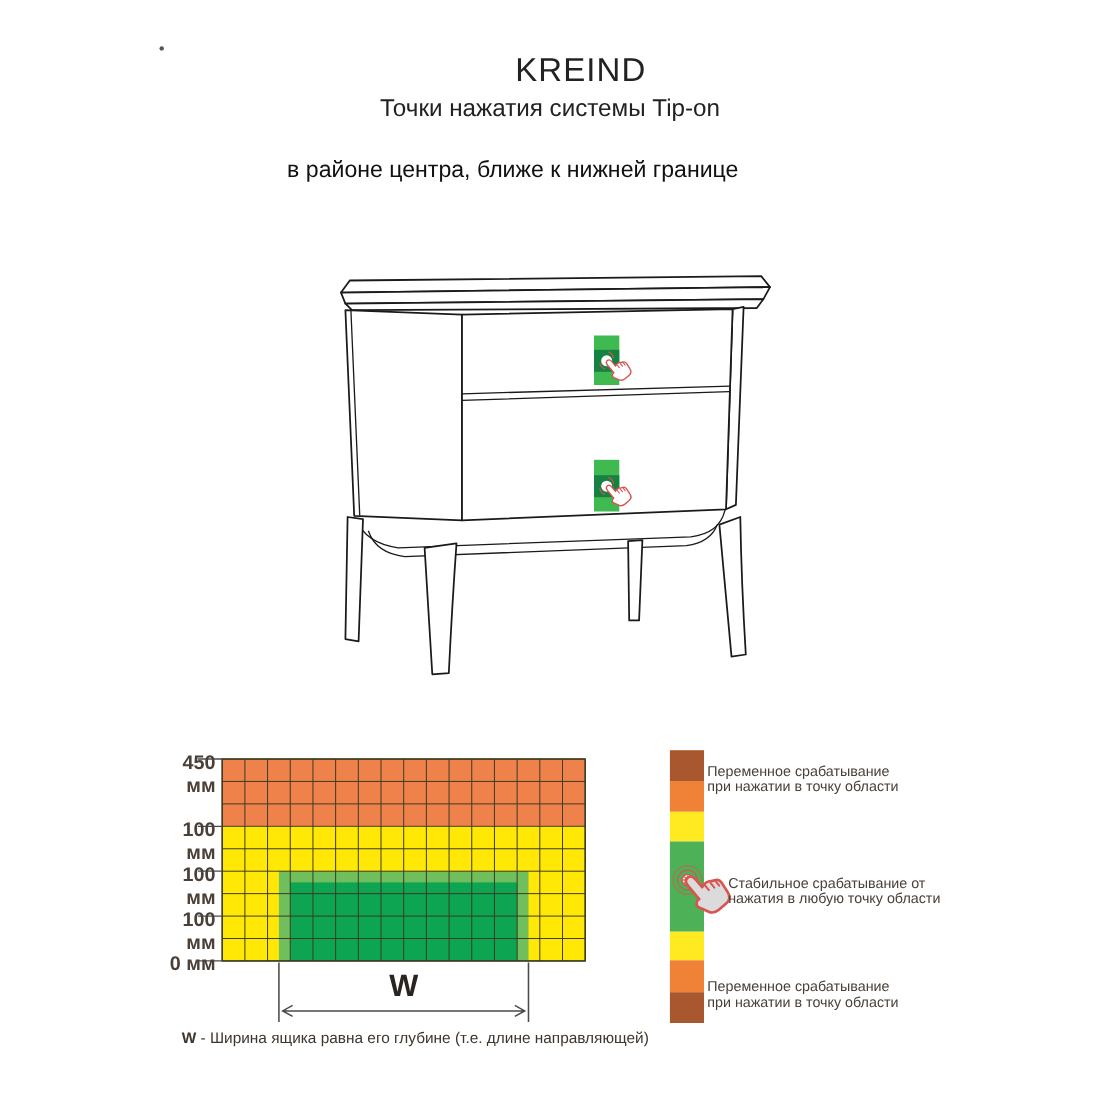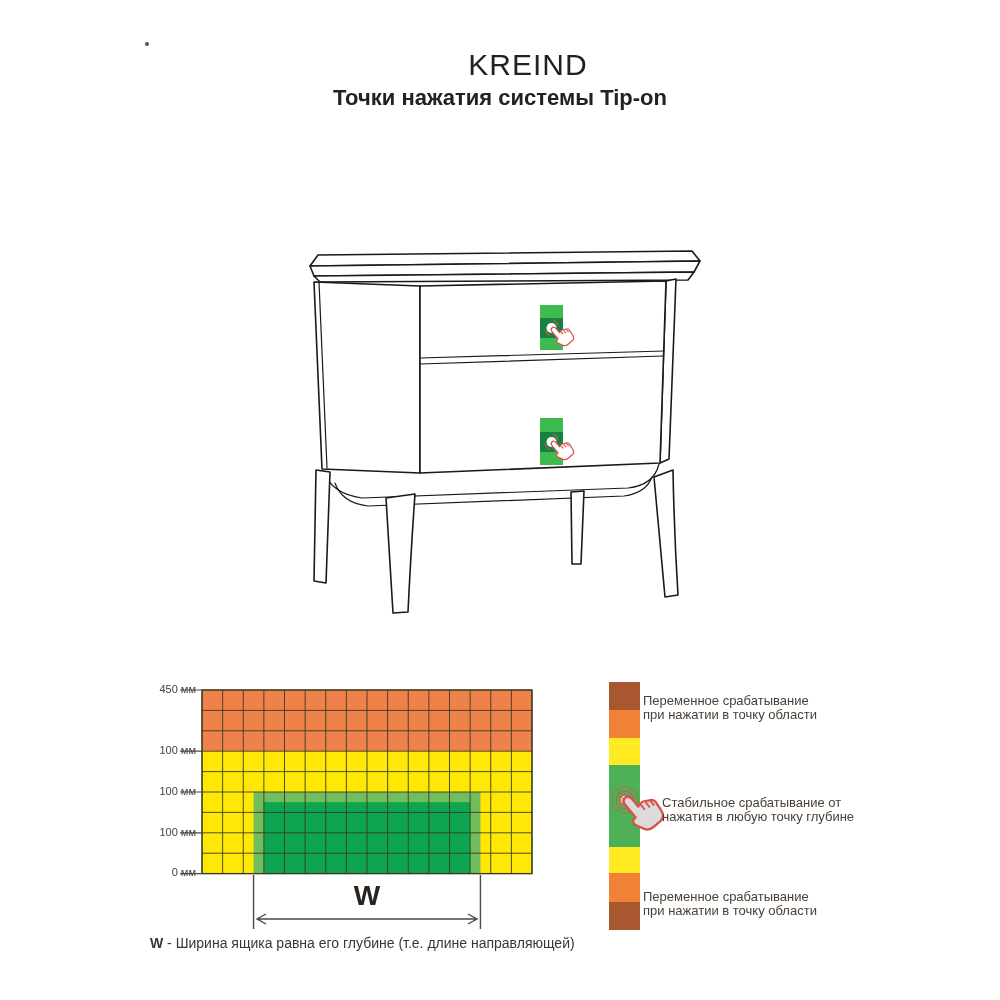--- a/index.html
+++ b/index.html
@@ -5,21 +5,21 @@
   html,body{margin:0;padding:0;}
   body{
     width:1000px;height:1000px;background:#ffffff;
     font-family:"Liberation Sans", sans-serif;
     color:#1c1c1c;position:relative;overflow:hidden;
   }
   .abs{position:absolute;}
   
   .stray-dot{left:145px;top:42px;width:4px;height:4px;background:#555;border-radius:50%;}
   .brand{left:0;top:48px;width:1000px;text-align:center;font-size:30px;letter-spacing:1px;font-weight:400;color:#222;padding-left:28px;}
-  .subtitle{left:0;top:85px;width:1000px;text-align:center;font-size:22px;font-weight:700;color:#222;}
+  .subtitle{left:0;top:85px;width:1000px;text-align:center;font-size:22px;font-weight:400;color:#222;}
   .intro{left:261px;top:140px;width:500px;font-size:21px;line-height:30.5px;color:#111;}
   
   .furniture{left:240px;top:246px;}
   .lineart{fill:#ffffff;stroke:#1a1a1a;stroke-width:1.6;stroke-linejoin:round;}
   .lineart-thin{fill:none;stroke:#1a1a1a;stroke-width:1.2;stroke-linejoin:round;stroke-linecap:round;}
   .f-marker{fill:var(--marker-green);}
   .f-marker-dark{fill:var(--marker-green-dark);}
   .hand{fill:#ffffff;stroke:var(--hand-red);stroke-width:1.5;stroke-linejoin:round;stroke-linecap:round;}
   .hand-detail{fill:none;stroke:var(--hand-red);stroke-width:1.2;stroke-linecap:round;}
   .hand-gray{fill:#dbdbdb;stroke:var(--hand-red);stroke-width:1.6;stroke-linejoin:round;}
@@ -27,42 +27,43 @@
   
   .chart{left:140px;top:682px;}
   .f-orange{fill:var(--zone-orange);}
   .f-yellow{fill:var(--zone-yellow);}
   .f-glight{fill:var(--zone-green-light);}
   .f-gdark{fill:var(--zone-green-dark);}
   .gridline{stroke:var(--grid-line);stroke-width:0.9;}
   .grid-border{fill:none;stroke:var(--grid-line);stroke-width:1.3;}
   .tick{stroke:#4a4a4a;stroke-width:1.2;}
   .dim{stroke:#4a4a4a;stroke-width:1.4;fill:none;}
-  .tick-label{width:56px;text-align:right;font-size:11px;color:#4a4038;font-weight:400;}
+  .tick-label{width:56px;text-align:right;font-size:18px;color:#4a4038;font-weight:700;}
   .w-label{left:300px;top:880px;width:134px;text-align:center;font-size:28px;font-weight:700;color:#2b241e;}
-  .caption{left:150px;top:935px;width:455px;font-size:14px;color:#3e352c;}
+  .caption{left:150px;top:935px;width:455px;text-align:center;font-size:14px;color:#3e352c;}
   
   .legend-strip{left:609px;top:682px;width:31px;}
   .legend-strip div{width:31px;}
   .seg-h28{height:28px;} .seg-h27{height:27px;} .seg-h82{height:82px;} .seg-h26{height:26px;} .seg-h29{height:29px;}
   .legend-icon{left:596px;top:772px;}
   .leg-text{font-size:13px;line-height:13.5px;color:#4a4038;}
   .leg1{left:643px;top:694px;}
   .leg2{left:662px;top:796px;}
   .leg3{left:643px;top:890px;}
 </style>
 </head>
 <body>
 
 <div class="abs stray-dot"></div>
 
 <div class="abs brand">KREIND</div>
 <div class="abs subtitle">Точки нажатия системы Tip-on</div>
 
 <div class="abs intro">
+  <div>в районе центра, ближе к нижней границе</div>
 </div>
 
 <svg class="abs furniture" width="470" height="390" viewBox="240 246 470 390">
   <defs>
     <g id="press-hand">
       <path class="hand" d="M-2,12 L-2,3 Q-2,-1 1,-1 Q4,-1 4,3 L4,9 L6,8.5 Q9,8 10,9.5 L13,11 Q15,12 14.8,14.5 L14,21 Q13.5,26 8.5,26 L3,26 Q-1,26 -2.5,23 L-5,18 Q-6.5,15.5 -4.5,14 Q-3.3,13.2 -2,13.5 Z"></path>
       <path class="hand-detail" d="M6,9.5 L6,13 M9.5,10.5 L9.5,14 M12.5,12 L12.5,15"></path>
       <path class="hand-detail" d="M-7,4 Q-9,0 -7,-4 M8,1 Q10,-3 8,-7"></path>
     </g>
   </defs>
@@ -176,18 +177,18 @@
     <path class="hand-detail" d="M6,9.5 L6,13 M9.5,10.5 L9.5,14 M12.5,12 L12.5,15"></path>
   </g>
 </svg>
 
 <div class="abs leg-text leg1">
   <div>Переменное срабатывание</div>
   <div>при нажатии в точку области</div>
 </div>
 <div class="abs leg-text leg2">
   <div>Стабильное срабатывание от</div>
-  <div>нажатия в любую точку глубине</div>
+  <div>нажатия в любую точку области</div>
 </div>
 <div class="abs leg-text leg3">
   <div>Переменное срабатывание</div>
   <div>при нажатии в точку области</div>
 </div>
 
 </body></html>

